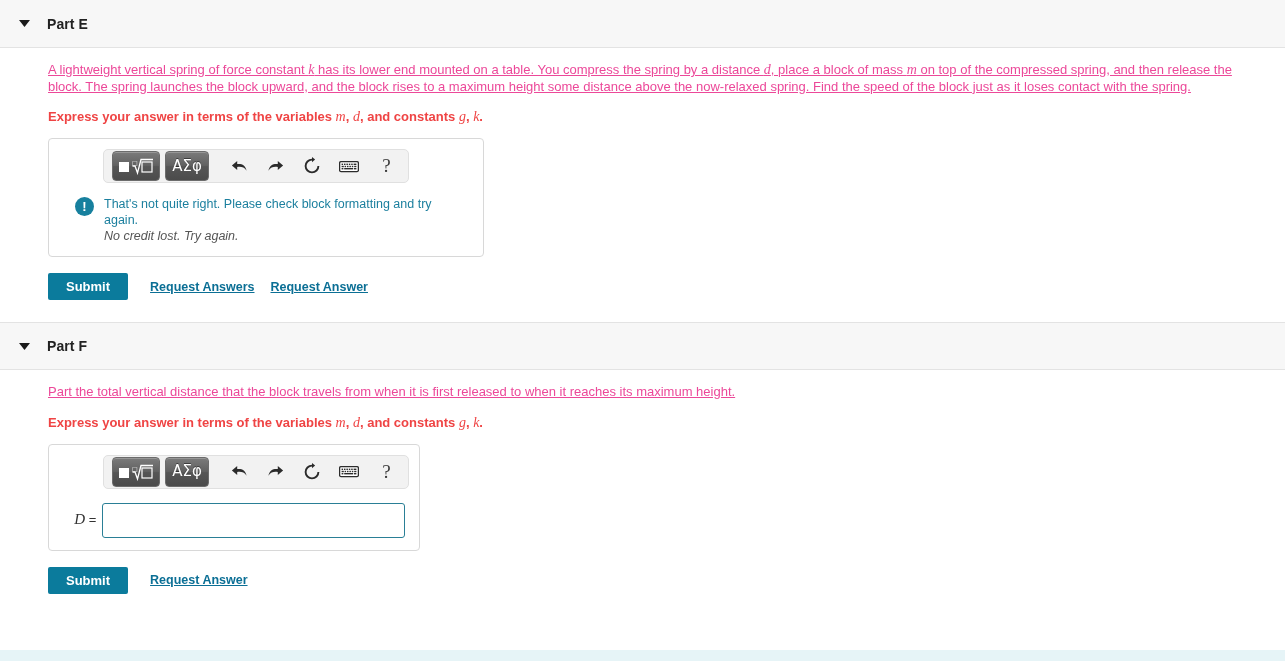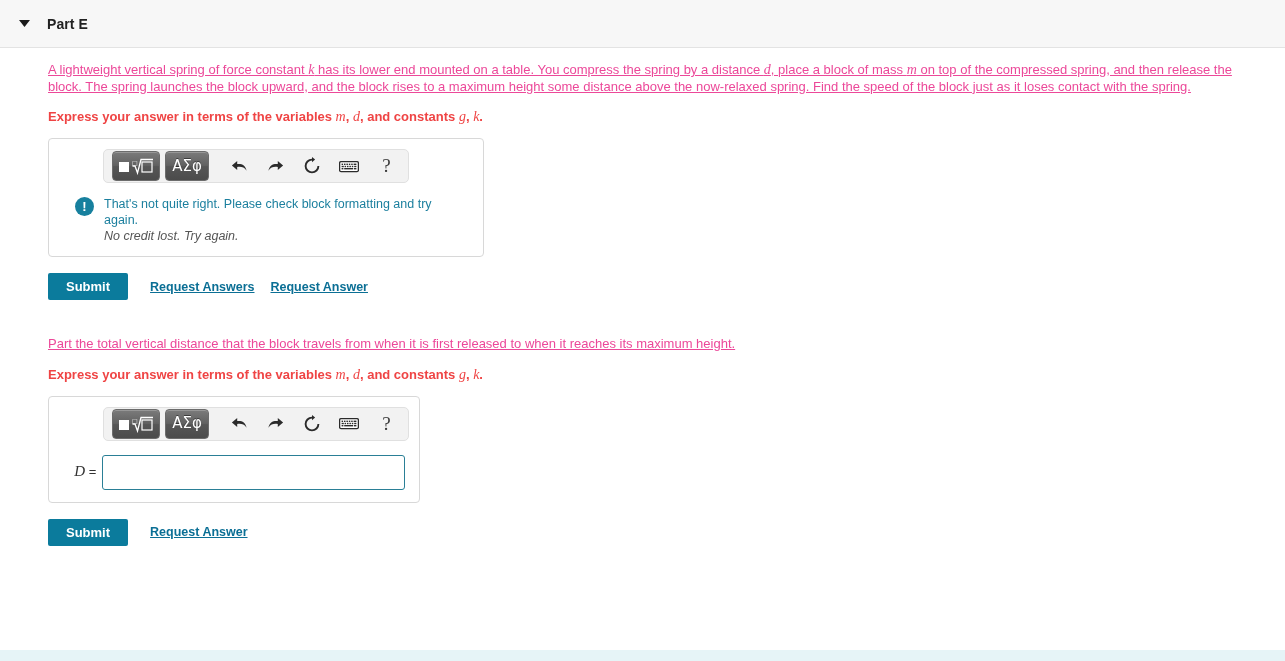--- a/index.html
+++ b/index.html
@@ -347,20 +347,28 @@
 
     <div class="actions">
       <button class="btn-submit">Submit</button>
       <a class="link">Request Answers</a>
       <a class="link second">Request Answer</a>
     </div>
 
     <div class="spacer-e"></div>
   </div>
 
+  <div class="part-header">
+    <div class="caret">
+      <svg width="11" height="7" viewBox="0 0 11 7" aria-hidden="true">
+          <path d="M0 0 L11 0 L5.5 7 Z" fill="#1a1a1a"></path>
+        </svg>
+    </div>
+    <div class="part-title">Part F</div>
+  </div>
 
   <div class="part-body">
     <p class="prompt">Part the total vertical distance that the block travels from when it is first released to when it reaches its maximum height.</p>
     <p class="express">Express your answer in terms of the variables <var class="mvar">m</var>, <var class="mvar">d</var>, and constants <var class="mvar">g</var>, <var class="mvar">k</var>.</p>
 
     <div class="answer-panel f">
 
       <div class="math-toolbar">
         <div class="tb-btn tpl">
           <svg width="36" height="18" viewBox="0 0 36 18" aria-hidden="true">

